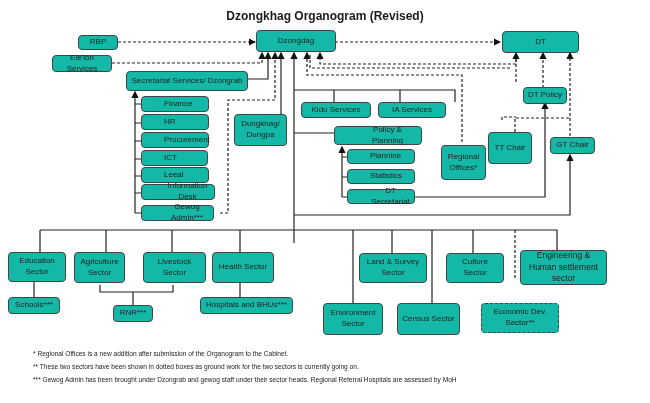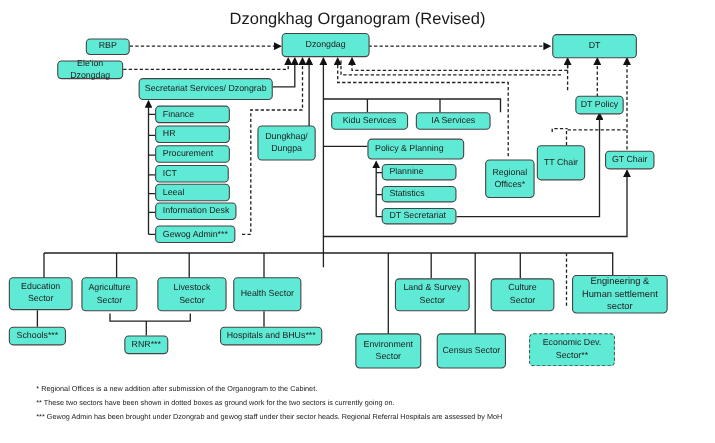--- a/index.html
+++ b/index.html
@@ -1,23 +1,23 @@
 <!DOCTYPE html>
 <html><head>
 <meta charset="utf-8">
 <style>
   html, body { margin:0; padding:0; background:#ffffff; }
   body { width:650px; height:403px; position:relative; overflow:hidden;
          font-family:"Liberation Sans", sans-serif; color:#222; }
   .title { position:absolute; left:0; width:650px; top:9px; text-align:center;
-           font-weight:normal; font-size:15px; color:#1a1a1a; }
-  .box { position:absolute; border:1.2px solid #444; border-radius:4px; background:#5eead4;
+           font-weight:bold; font-size:12px; color:#1a1a1a; }
+  .box { position:absolute; border:1.2px solid #444; border-radius:4px; background:#14b8a6;
          box-sizing:border-box; display:flex; align-items:center; justify-content:center;
          text-align:center; font-size:8px; line-height:1.35; color:#222; padding:0 3px; }
-  .box.left { justify-content:flex-start; padding-left:6px; }
+  .box.left { justify-content:flex-start; padding-left:22px; }
   .box.dotted { border-style:dashed; }
   .box.plain { font-family:"Liberation Sans", sans-serif; font-size:8.5px; }
   svg.wires { position:absolute; left:0; top:0; }
   .notes { position:absolute; left:33px; top:350px; font-size:6.6px; color:#222; }
   .notes div { margin-bottom:6px; white-space:nowrap; }
 </style>
 </head>
 <body>
 
 <div class="title">Dzongkhag Organogram (Revised)</div>
@@ -83,21 +83,21 @@
 <div class="box" style="left:256px;top:30px;width:80px;height:22px;">
     <span>Dzongdag</span>
   </div>
 <div class="box" style="left:502px;top:31px;width:77px;height:22px;">
     <span>DT</span>
   </div>
 <div class="box" style="left:78px;top:35px;width:40px;height:15px;">
     <span>RBP</span>
   </div>
 <div class="box" style="left:52px;top:55px;width:60px;height:17px;">
-    <span>Ele'ion Dzongdag</span>
+    <span>Ele'ion Services</span>
   </div>
 <div class="box" style="left:126px;top:71px;width:122px;height:20px;">
     <span>Secretariat Services/ Dzongrab</span>
   </div>
 <div class="box left" style="left:141px;top:96px;width:68px;height:16px;">
     <span>Finance</span>
   </div>
 <div class="box left" style="left:141px;top:114px;width:68px;height:16px;">
     <span>HR</span>
   </div>

